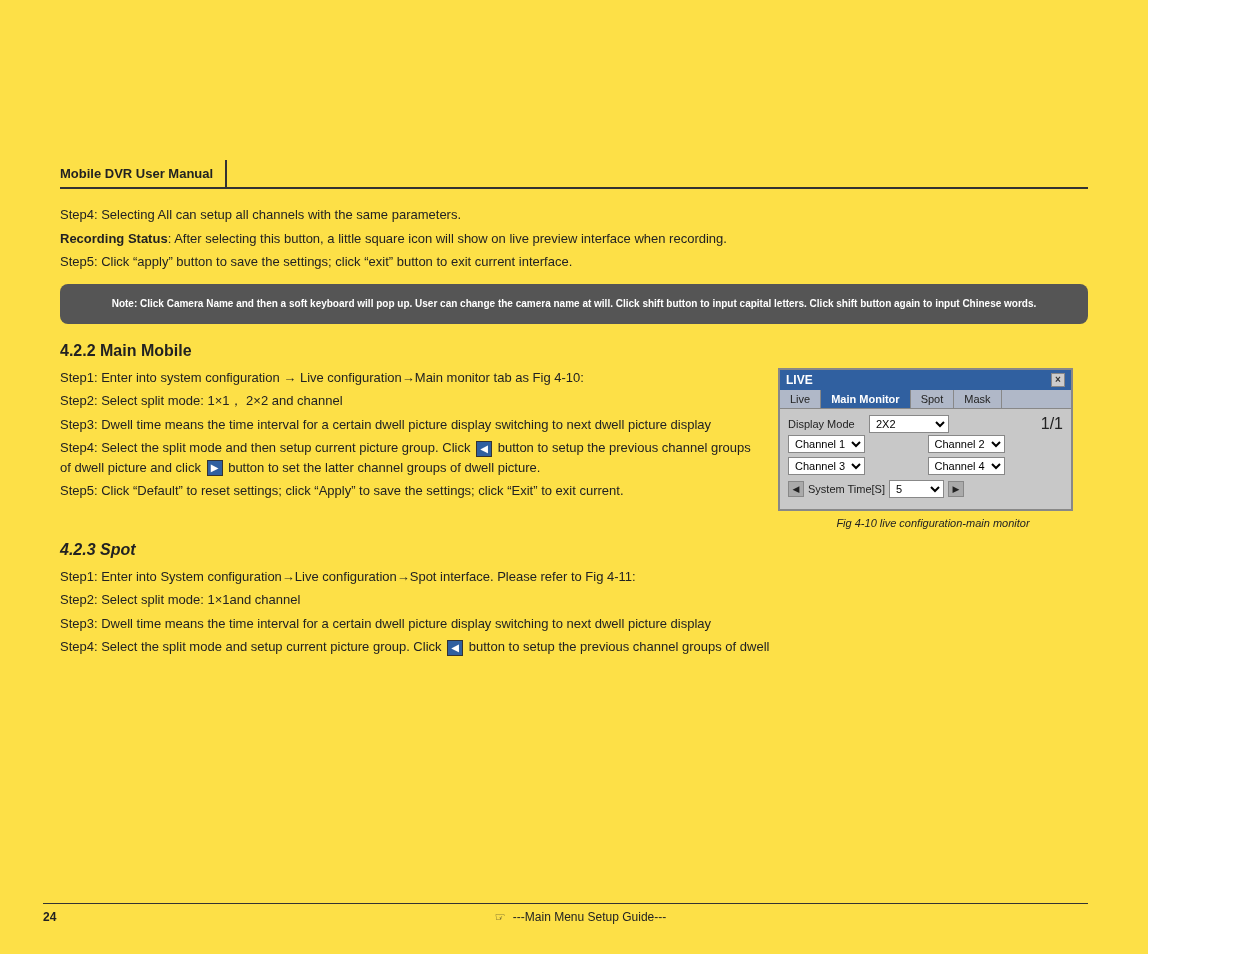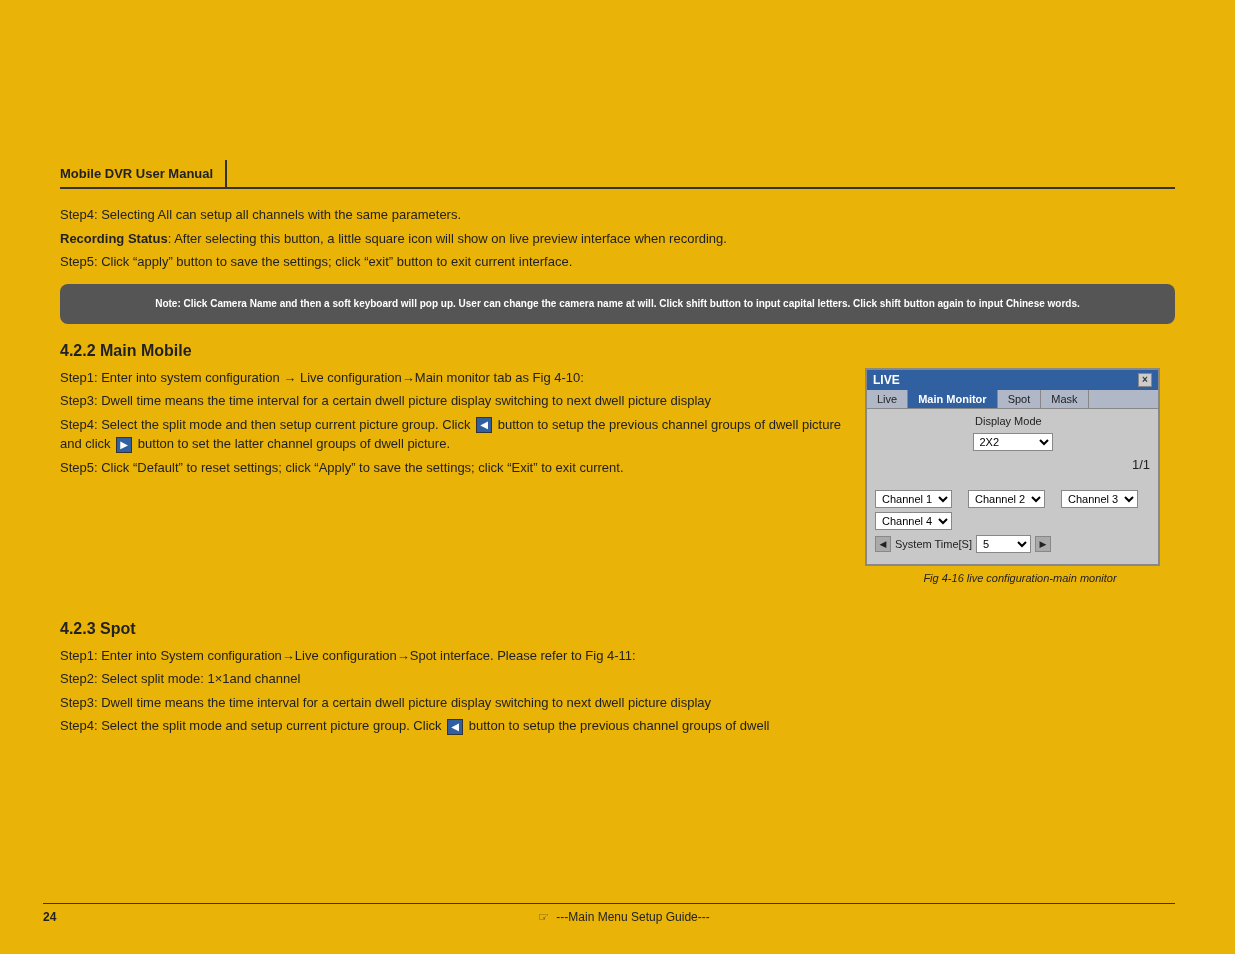--- a/index.html
+++ b/index.html
@@ -6,23 +6,23 @@
     body {
       width: 1235px;
       min-height: 954px;
       background: #fff;
       font-family: Arial, sans-serif;
       font-size: 13px;
       color: #222;
     }
 
     .page-container {
-      width: 1235px;
+      width: 1148px;
       min-height: 954px;
-      background: #eab308;
+      background: #fde047;
       position: relative;
     }
 
     
     .header {
       display: flex;
       align-items: stretch;
       border-bottom: 2px solid #333;
       margin: 0 60px;
       padding-top: 160px;
@@ -153,50 +153,49 @@
     }
 
     .live-body {
       padding: 6px 8px;
       background: #c8c8c8;
     }
 
     .live-row {
       display: flex;
       align-items: center;
-      margin-bottom: 18px;
+      margin-bottom: 2px;
       gap: 6px;
-      flex-direction: column;
     }
 
     .live-label {
       font-size: 11px;
       min-width: 75px;
     }
 
     .live-select {
       background: #fff;
       border: 1px solid #888;
       font-size: 11px;
       padding: 1px 2px;
       min-width: 55px;
     }
 
     .live-select-wide {
       min-width: 80px;
     }
 
     .live-counter {
-      font-size: 13px;
+      font-size: 16px;
       margin-left: auto;
     }
 
     .live-channels {
       display: grid;
-      grid-template-columns: 1fr 1fr 1fr;
+      grid-template-columns: 1fr 1fr;
       gap: 4px;
       margin-bottom: 5px;
     }
 
     .live-channel-cell {
       display: flex;
       align-items: center;
       gap: 2px;
     }
 
@@ -304,20 +303,21 @@
 
     <div class="note-box">
       <span>Note: Click Camera Name and then a soft keyboard will pop up. User can change the camera name at will. Click shift button to input capital letters. Click shift button again to input Chinese words.</span>
     </div>
 
     <div class="section-heading">4.2.2  Main Mobile</div>
 
     <div class="two-col">
       <div class="text-col">
         <p class="step-text">Step1: Enter into system configuration → Live configuration→Main monitor tab as Fig 4-10:</p>
+        <p class="step-text">Step2: Select split mode: 1×1， 2×2 and channel</p>
         <p class="step-text">Step3: Dwell time means the time interval for a certain dwell picture display switching to next dwell picture display</p>
         <p class="step-text">
           <span>Step4: Select the split mode and then setup current picture group. Click</span>
           <span class="inline-btn">◀</span>
           <span>button to setup the previous channel groups of dwell picture and click</span>
           <span class="inline-btn">▶</span>
           <span>button to set the latter channel groups of dwell picture.</span>
         </p>
         <p class="step-text">Step5: Click “Default” to reset settings; click “Apply” to save the settings; click “Exit” to exit current.</p>
       </div>
@@ -365,25 +365,25 @@
 
             <div class="live-dwell-row">
               <div class="live-arrow">◀</div>
               <span class="live-label">System Time[S]</span>
               <select class="live-select"><option>5</option></select>
               <div class="live-arrow">▶</div>
             </div>
 
           </div>
         </div>
-        <div class="fig-caption">Fig 4-16 live configuration-main monitor</div>
+        <div class="fig-caption">Fig 4-10 live configuration-main monitor</div>
       </div>
     </div>
 
-    <div class="section-heading" style="margin-top:36px;">4.2.3  Spot</div>
+    <div class="section-heading" style="margin-top:12px;font-style:italic;">4.2.3  Spot</div>
     <p class="step-text">Step1: Enter into System configuration→Live configuration→Spot interface. Please refer to Fig 4-11:</p>
     <p class="step-text">Step2: Select split mode: 1×1and channel</p>
     <p class="step-text">Step3: Dwell time means the time interval for a certain dwell picture display switching to next dwell picture display</p>
     <p class="step-text">
       <span>Step4: Select the split mode and setup current picture group. Click</span>
       <span class="inline-btn">◀</span>
       <span>button to setup the previous channel groups of dwell</span>
     </p>
 
   </div>

